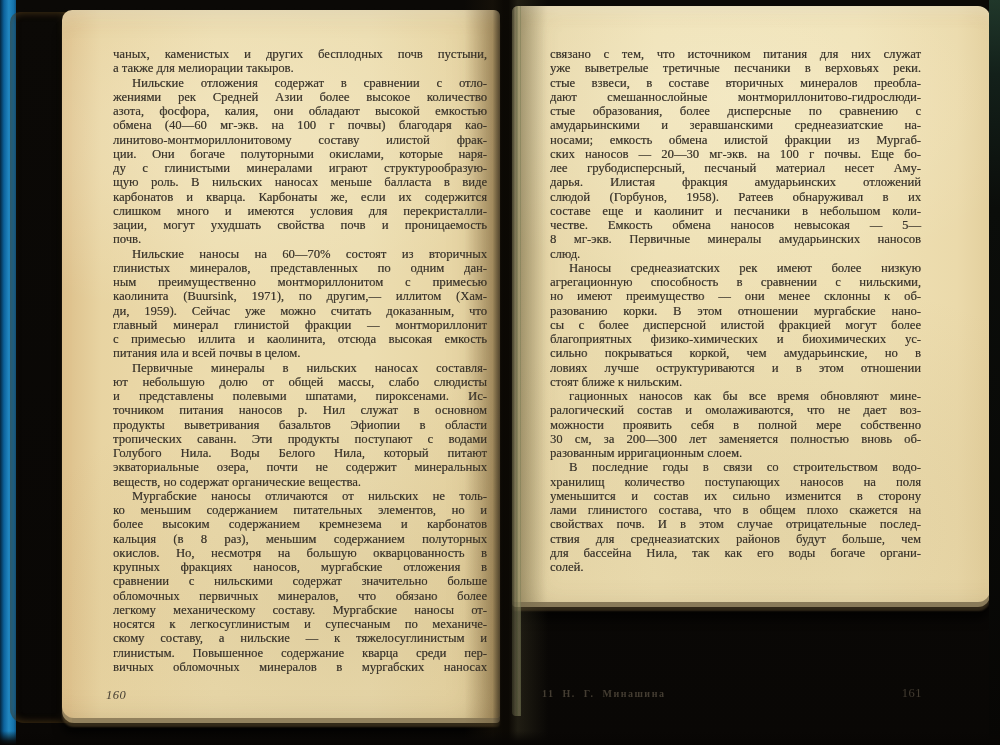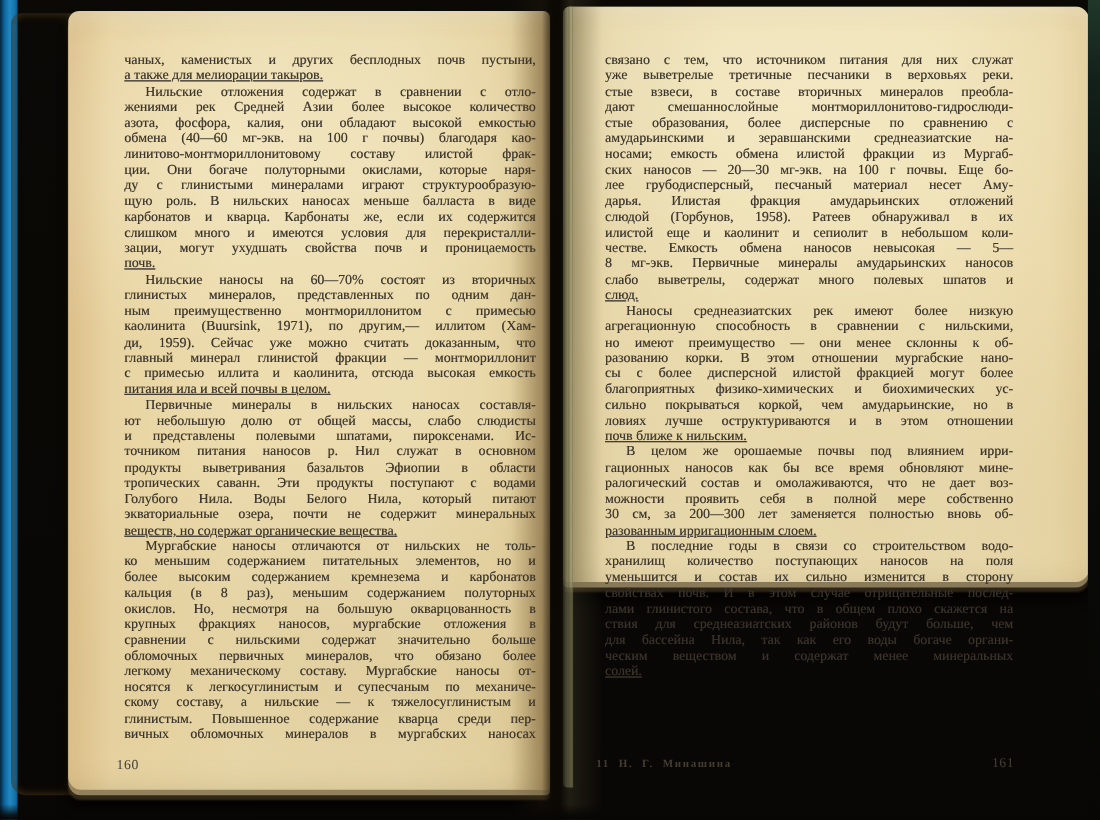--- a/index.html
+++ b/index.html
@@ -61,21 +61,21 @@
       linear-gradient(90deg, #dcbf8a 0%, #e8d4a2 9%, #ecdcae 35%, #ecddb0 70%, #e7d5a4 92%, #dac089 100%);
     box-shadow:
       inset -26px 0 38px -18px rgba(90,65,30,0.5),
       inset 0 14px 18px -12px rgba(255,252,235,0.5),
       0 5px 0 rgba(226,202,152,0.55),
       0 9px 2px rgba(140,115,70,0.35),
       0 18px 10px rgba(0,0,0,0.65);
   }
   .page-right {
     left: 512px; top: 6px;
-    width: 478px; height: 523px;
+    width: 478px; height: 596px;
     border-radius: 6px 12px 12px 4px;
     background-image:
       radial-gradient(ellipse 460px 280px at 45% 15%, rgba(255,252,232,0.28), rgba(255,252,232,0) 70%),
       radial-gradient(ellipse 520px 360px at 60% 88%, rgba(150,120,60,0.12), rgba(150,120,60,0) 70%),
       linear-gradient(90deg, #b4a67e 0%, #d2c293 2%, #e7d7a9 7%, #eee0b4 30%, #efe1b5 72%, #ebdaab 93%, #e3cf9d 100%);
     box-shadow:
       inset 24px 0 36px -18px rgba(90,70,35,0.42),
       inset 0 12px 16px -10px rgba(255,252,235,0.5),
       0 5px 0 rgba(228,206,156,0.5),
       0 9px 2px rgba(140,115,70,0.32),
@@ -132,29 +132,30 @@
   }
   .text-left  { left: 51px; top: 37px; width: 374px; }
   .text-right { left: 38px; top: 41px; width: 371px; }
 
   .para { margin: 0; }
   .line {
     text-align: justify;
     text-align-last: justify;
     white-space: normal;
   }
-  .line.last { text-align-last: left; text-decoration: underline; }
+  .line.last { text-align-last: left; }
   .para.indent .line:first-child { padding-left: 19px; }
 
   
   .pagenum {
     position: absolute;
     color: #443d32;
     font-size: 12.5px;
     letter-spacing: 0.5px;
+    font-style: italic;
   }
   .pagenum-left { left: 44px; top: 678px; }
   .footer-row {
     position: absolute;
     left: 30px; top: 680px;
     width: 380px;
     display: flex;
     justify-content: space-between;
     align-items: baseline;
     color: #443d32;
@@ -246,54 +247,51 @@
           <div class="line">уже выветрелые третичные песчаники в верховьях реки.</div>
           <div class="line">стые взвеси, в составе вторичных минералов преобла-</div>
           <div class="line">дают смешаннослойные монтмориллонитово-гидрослюди-</div>
           <div class="line">стые образования, более дисперсные по сравнению с</div>
           <div class="line">амударьинскими и зеравшанскими среднеазиатские на-</div>
           <div class="line">носами; емкость обмена илистой фракции из Мургаб-</div>
           <div class="line">ских наносов — 20—30 мг-экв. на 100 г почвы. Еще бо-</div>
           <div class="line">лее грубодисперсный, песчаный материал несет Аму-</div>
           <div class="line">дарья. Илистая фракция амударьинских отложений</div>
           <div class="line">слюдой (Горбунов, 1958). Ратеев обнаруживал в их</div>
-          <div class="line">илистой еще и каолинит и сепиолит в небольшом коли-</div>
+          <div class="line">составе еще и каолинит и песчаники в небольшом коли-</div>
           <div class="line">честве. Емкость обмена наносов невысокая — 5—</div>
           <div class="line">8 мг-экв. Первичные минералы амударьинских наносов</div>
-          <div class="line">слабо выветрелы, содержат много полевых шпатов и</div>
           <div class="line last">слюд.</div>
         </div>
         <div class="para indent">
           <div class="line">Наносы среднеазиатских рек имеют более низкую</div>
           <div class="line">агрегационную способность в сравнении с нильскими,</div>
           <div class="line">но имеют преимущество — они менее склонны к об-</div>
           <div class="line">разованию корки. В этом отношении мургабские нано-</div>
           <div class="line">сы с более дисперсной илистой фракцией могут более</div>
           <div class="line">благоприятных физико-химических и биохимических ус-</div>
           <div class="line">сильно покрываться коркой, чем амударьинские, но в</div>
           <div class="line">ловиях лучше оструктуриваются и в этом отношении</div>
-          <div class="line last">почв ближе к нильским.</div>
-        </div>
-        <div class="para indent">
-          <div class="line">В целом же орошаемые почвы под влиянием ирри-</div>
+          <div class="line last">стоят ближе к нильским.</div>
+        </div>
+        <div class="para indent">
           <div class="line">гационных наносов как бы все время обновляют мине-</div>
           <div class="line">ралогический состав и омолаживаются, что не дает воз-</div>
           <div class="line">можности проявить себя в полной мере собственно</div>
           <div class="line">30 см, за 200—300 лет заменяется полностью вновь об-</div>
           <div class="line last">разованным ирригационным слоем.</div>
         </div>
         <div class="para indent">
           <div class="line">В последние годы в связи со строительством водо-</div>
           <div class="line">хранилищ количество поступающих наносов на поля</div>
           <div class="line">уменьшится и состав их сильно изменится в сторону</div>
+          <div class="line">лами глинистого состава, что в общем плохо скажется на</div>
           <div class="line">свойствах почв. И в этом случае отрицательные послед-</div>
-          <div class="line">лами глинистого состава, что в общем плохо скажется на</div>
           <div class="line">ствия для среднеазиатских районов будут больше, чем</div>
           <div class="line">для бассейна Нила, так как его воды богаче органи-</div>
-          <div class="line">ческим веществом и содержат менее минеральных</div>
           <div class="line last">солей.</div>
         </div>
       </div>
     <div class="footer-row">
       <span class="footer-sig">11 Н. Г. Минашина</span>
       <span class="pagenum-right">161</span>
     </div>
   </div>
 
   <div class="right-edge-tint"></div>

